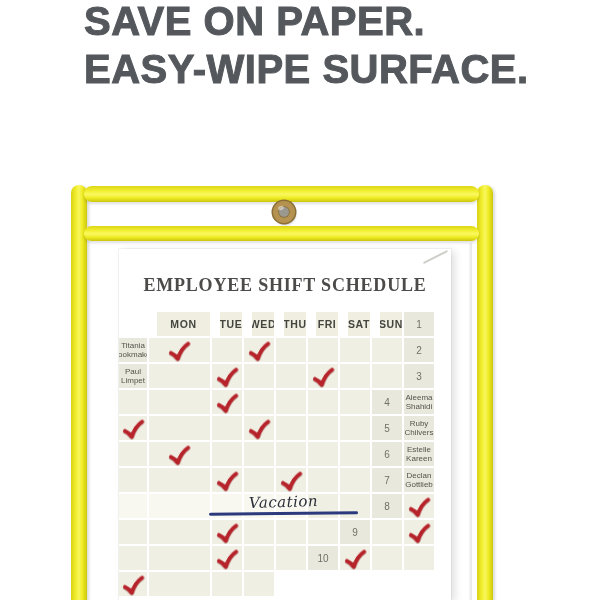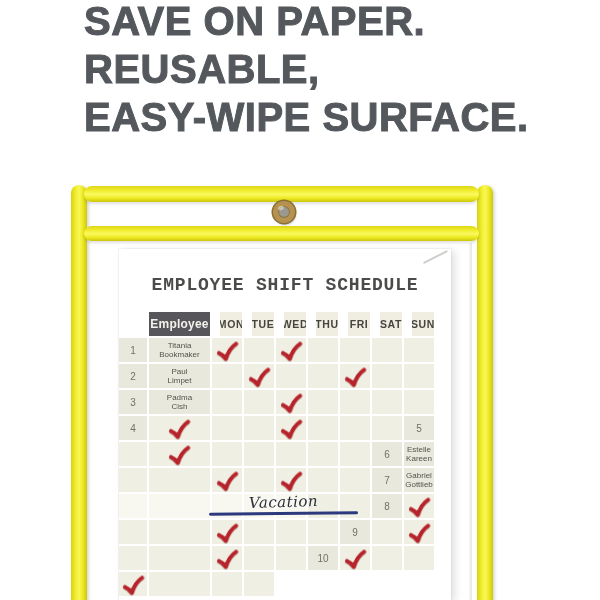--- a/index.html
+++ b/index.html
@@ -35,21 +35,21 @@
 
   .sleeve-edge{position:absolute;left:469px;top:243px;width:3px;height:357px;
     background:linear-gradient(90deg,rgba(0,0,0,0.03),rgba(0,0,0,0.10));}
 
   
   .paper{position:absolute;left:119px;top:249px;width:332px;height:351px;background:#fff;
     box-shadow:0 0 0 1px rgba(0,0,0,0.045), 4px 2px 8px rgba(0,0,0,0.12);overflow:hidden;}
   .curl-line{position:absolute;top:7px;right:2px;width:27px;height:2px;background:#cfcec9;
     border-radius:2px;transform:rotate(-27deg);}
   .sheet-title{position:absolute;left:0;right:0;top:26px;text-align:center;
-    font-family:Liberation Mono, monospace;font-weight:700;font-size:18px;letter-spacing:0.8px;
+    font-family:Liberation Serif, serif;font-weight:700;font-size:18px;letter-spacing:0.8px;
     color:var(--title-text,#4c4b49);white-space:nowrap;}
 
   
   .tbl{position:absolute;left:0;top:63px;width:299px;display:grid;
     grid-template-columns:28px 61px repeat(7,30px);grid-auto-rows:24px;gap:2px;}
   .cell{display:flex;align-items:center;justify-content:center;overflow:hidden;}
   .corner{background:transparent;}
   .emph{background:var(--table-header-dark,#57565a);color:#f3f2ed;
     font-weight:700;font-size:12px;letter-spacing:0.2px;}
   .dayh{background:var(--table-header-cream,#efeee1);color:#45443f;
@@ -69,38 +69,36 @@
   .vac-line{position:absolute;left:1px;top:19px;width:149px;height:3.2px;
     background:var(--ink-navy,#2c3a7d);border-radius:3px;transform:rotate(-0.5deg);}
 </style>
 </head>
 <body>
 
 <div class="stage">
 
   <div class="headline">
     <div>SAVE ON PAPER.</div>
-    <div>REUSABLE,</div>
     <div>EASY-WIPE SURFACE.</div>
   </div>
 
   <div class="vbar left"></div>
   <div class="vbar right"></div>
   <div class="hbar top"></div>
   <div class="hbar bottom"></div>
   <div class="grommet"></div>
   <div class="sleeve-edge"></div>
 
   <div class="paper">
     <div class="curl-line"></div>
     <div class="sheet-title">EMPLOYEE SHIFT SCHEDULE</div>
 
     <div class="tbl">
       <div class="cell corner"></div>
-      <div class="cell emph">Employee</div>
       <div class="cell dayh">MON</div>
       <div class="cell dayh">TUE</div>
       <div class="cell dayh">WED</div>
       <div class="cell dayh">THU</div>
       <div class="cell dayh">FRI</div>
       <div class="cell dayh">SAT</div>
       <div class="cell dayh">SUN</div>
 
     <div class="cell num">1</div>
         <div class="cell name">
@@ -144,58 +142,62 @@
         <div class="cell day">
           <span class="chk">
             <svg width="23" height="19" viewBox="0 0 24 20">
               <path d="M3 11 C6 12.5 8 14.8 9.6 17.5 C12.5 10.5 17 5 21.5 2.5" stroke="#b7232a" stroke-width="4.2" fill="none" stroke-linecap="round" stroke-linejoin="round"></path>
             </svg>
           </span>
         </div>
         <div class="cell day"></div>
         <div class="cell day"></div>
         <div class="cell num">3</div>
-        <div class="cell name">
-          <div>Padma</div>
-          <div>Cish</div>
-        </div>
         <div class="cell day"></div>
         <div class="cell day"></div>
         <div class="cell day">
           <span class="chk">
             <svg width="23" height="19" viewBox="0 0 24 20">
               <path d="M3 11 C6 12.5 8 14.8 9.6 17.5 C12.5 10.5 17 5 21.5 2.5" stroke="#b7232a" stroke-width="4.2" fill="none" stroke-linecap="round" stroke-linejoin="round"></path>
             </svg>
           </span>
         </div>
         <div class="cell day"></div>
         <div class="cell day"></div>
         <div class="cell day"></div>
         <div class="cell day"></div>
         <div class="cell num">4</div>
+        <div class="cell name">
+          <div>Aleema</div>
+          <div>Shahidi</div>
+        </div>
         <div class="cell day">
           <span class="chk">
             <svg width="23" height="19" viewBox="0 0 24 20">
               <path d="M3 11 C6 12.5 8 14.8 9.6 17.5 C12.5 10.5 17 5 21.5 2.5" stroke="#b7232a" stroke-width="4.2" fill="none" stroke-linecap="round" stroke-linejoin="round"></path>
             </svg>
           </span>
         </div>
         <div class="cell day"></div>
         <div class="cell day"></div>
         <div class="cell day">
           <span class="chk">
             <svg width="23" height="19" viewBox="0 0 24 20">
               <path d="M3 11 C6 12.5 8 14.8 9.6 17.5 C12.5 10.5 17 5 21.5 2.5" stroke="#b7232a" stroke-width="4.2" fill="none" stroke-linecap="round" stroke-linejoin="round"></path>
             </svg>
           </span>
         </div>
         <div class="cell day"></div>
         <div class="cell day"></div>
         <div class="cell day"></div>
         <div class="cell num">5</div>
+        <div class="cell name">
+          <div>Ruby</div>
+          <div>Chilvers</div>
+        </div>
         <div class="cell day"></div>
         <div class="cell day">
           <span class="chk">
             <svg width="23" height="19" viewBox="0 0 24 20">
               <path d="M3 11 C6 12.5 8 14.8 9.6 17.5 C12.5 10.5 17 5 21.5 2.5" stroke="#b7232a" stroke-width="4.2" fill="none" stroke-linecap="round" stroke-linejoin="round"></path>
             </svg>
           </span>
         </div>
         <div class="cell day"></div>
         <div class="cell day"></div>
@@ -221,21 +223,21 @@
           <span class="chk">
             <svg width="23" height="19" viewBox="0 0 24 20">
               <path d="M3 11 C6 12.5 8 14.8 9.6 17.5 C12.5 10.5 17 5 21.5 2.5" stroke="#b7232a" stroke-width="4.2" fill="none" stroke-linecap="round" stroke-linejoin="round"></path>
             </svg>
           </span>
         </div>
         <div class="cell day"></div>
         <div class="cell day"></div>
         <div class="cell num">7</div>
         <div class="cell name">
-          <div>Gabriel</div>
+          <div>Declan</div>
           <div>Gottlieb</div>
         </div>
         <div class="cell day wiped"></div>
         <div class="cell day wiped"></div>
         <div class="cell day wiped"></div>
         <div class="cell day wiped"></div>
         <div class="cell day wiped"></div>
         <div class="cell day"></div>
         <div class="cell day"></div>
         <div class="cell num">8</div>

